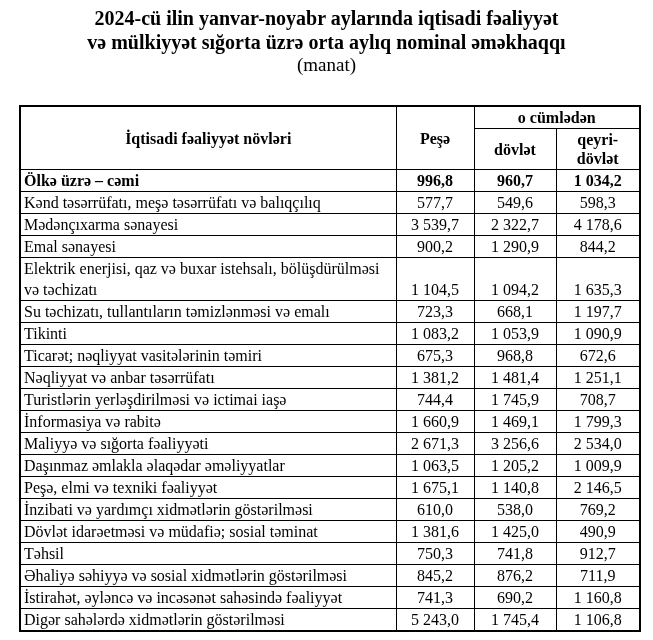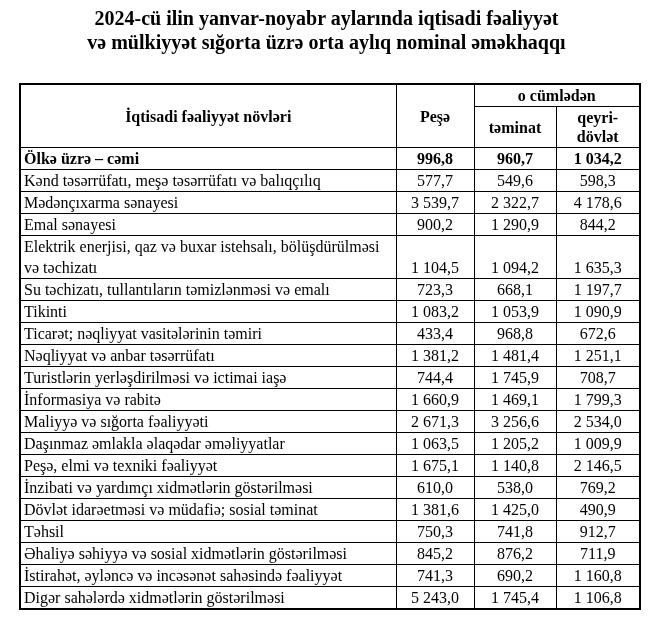--- a/index.html
+++ b/index.html
@@ -62,37 +62,38 @@
   tr.bold td { font-weight: bold; }
 </style>
 </head>
 <body>
 
 <div class="page">
 
   <div class="title-block">
     <div class="title-line">2024-cü ilin yanvar-noyabr aylarında iqtisadi fəaliyyət</div>
     <div class="title-line">və mülkiyyət sığorta üzrə orta aylıq nominal əməkhaqqı</div>
+    <div class="title-unit">(manat)</div>
   </div>
 
   <table class="wage-table">
     <colgroup>
       <col style="width:376px">
       <col style="width:78px">
       <col style="width:82px">
       <col style="width:84px">
     </colgroup>
     <thead>
       <tr class="hdr-top">
         <th rowspan="2">İqtisadi fəaliyyət növləri</th>
         <th rowspan="2">Peşə</th>
         <th colspan="2">o cümlədən</th>
       </tr>
       <tr class="hdr-sub">
-        <th>təminat</th>
+        <th>dövlət</th>
         <th>qeyri-dövlət</th>
       </tr>
     </thead>
     <tbody>
         <tr class="bold">
     <td class="label-cell">Ölkə üzrə – cəmi</td>
     <td class="num-cell">996,8</td>
     <td class="num-cell">960,7</td>
     <td class="num-cell">1 034,2</td>
   </tr>
@@ -127,21 +128,21 @@
     <td class="num-cell">1 197,7</td>
   </tr>
         <tr>
     <td class="label-cell">Tikinti</td>
     <td class="num-cell">1 083,2</td>
     <td class="num-cell">1 053,9</td>
     <td class="num-cell">1 090,9</td>
   </tr>
         <tr>
     <td class="label-cell">Ticarət; nəqliyyat vasitələrinin təmiri</td>
-    <td class="num-cell">433,4</td>
+    <td class="num-cell">675,3</td>
     <td class="num-cell">968,8</td>
     <td class="num-cell">672,6</td>
   </tr>
         <tr>
     <td class="label-cell">Nəqliyyat və anbar təsərrüfatı</td>
     <td class="num-cell">1 381,2</td>
     <td class="num-cell">1 481,4</td>
     <td class="num-cell">1 251,1</td>
   </tr>
         <tr>

